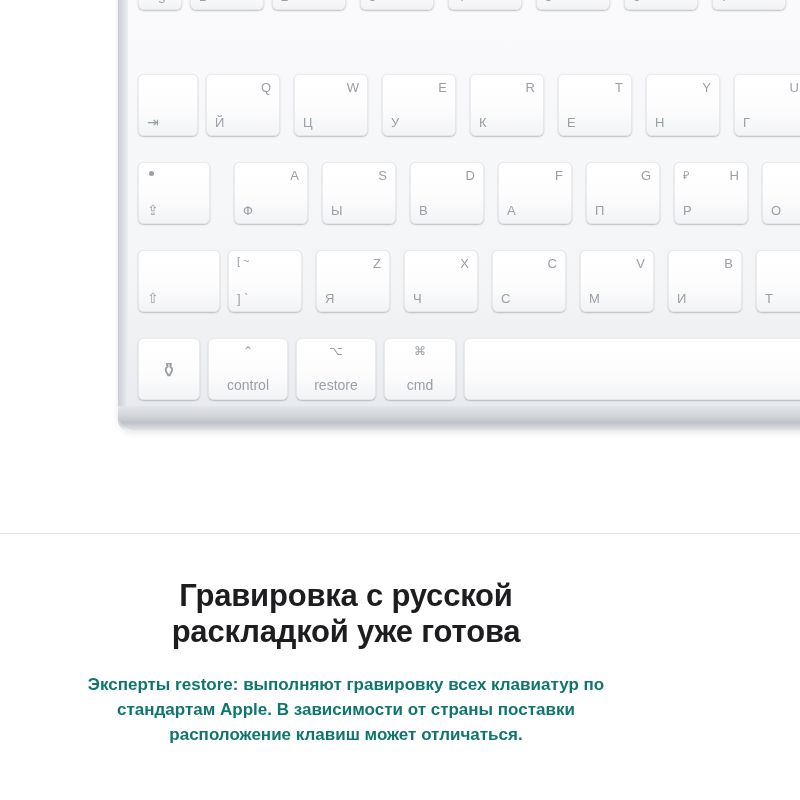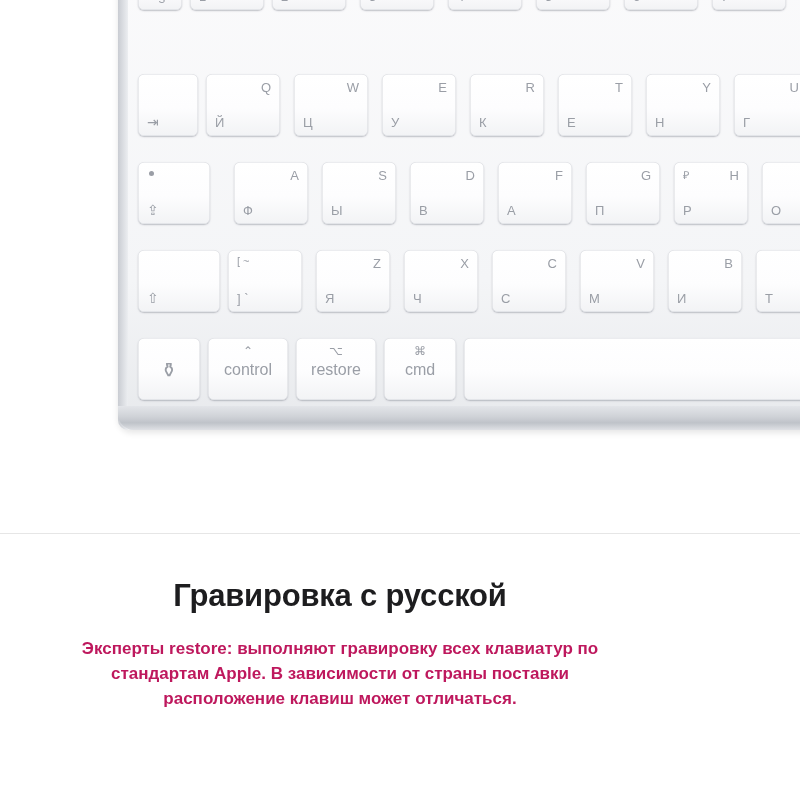--- a/index.html
+++ b/index.html
@@ -81,25 +81,25 @@
     bottom: 6px;
     left: 9px;
     font-size: 13px;
   }
   .key .sym {
     top: 5px;
     left: 9px;
     font-size: 11px;
   }
   .key .lbl {
-    bottom: 21px;
+    bottom: 7px;
     left: 0;
     right: 0;
     text-align: center;
-    font-size: 16px;
+    font-size: 14px;
   }
   .key .glyph {
     bottom: 6px;
     left: 9px;
     font-size: 14px;
     color: #9a9ea6;
   }
   .key .glyph-c {
     position: absolute;
     left: 0; right: 0;
@@ -119,21 +119,21 @@
   .divider {
     position: absolute;
     left: 0;
     top: 533px;
     width: 800px;
     height: 1px;
     background: #e6e6e6;
   }
   .textblock {
     position: absolute;
-    left: 0;
+    left: 6px;
     top: 534px;
     width: 680px;
     text-align: center;
     padding-top: 44px;
     box-sizing: border-box;
   }
   .headline {
     font-size: 31px;
     line-height: 36px;
     font-weight: bold;
@@ -141,21 +141,21 @@
     letter-spacing: -0.2px;
     margin: 0 auto;
     max-width: 520px;
   }
   .subtext {
     margin: 22px auto 0;
     max-width: 560px;
     font-size: 17px;
     line-height: 25px;
     font-weight: bold;
-    color: #be185d;
+    color: #0f766e;
   }
 </style>
 </head>
 <body>
 
 <div class="page">
 
   <div class="photo">
     <div class="kb-body"></div>
     <div class="kb-left-edge"></div>
@@ -308,17 +308,18 @@
       <span class="lbl">cmd</span>
     </div>
     <div class="key" style="left:464px;top:338px;width:380px;height:62px;"></div>
   </div>
 
   <div class="divider"></div>
 
   <div class="textblock">
     <h2 class="headline">
       <span>Гравировка с русской</span><br>
+      <span>раскладкой уже готова</span>
     </h2>
     <p class="subtext">Эксперты restore: выполняют гравировку всех клавиатур по стандартам Apple. В зависимости от страны поставки расположение клавиш может отличаться.</p>
   </div>
 
 </div>
 
 </body></html>

